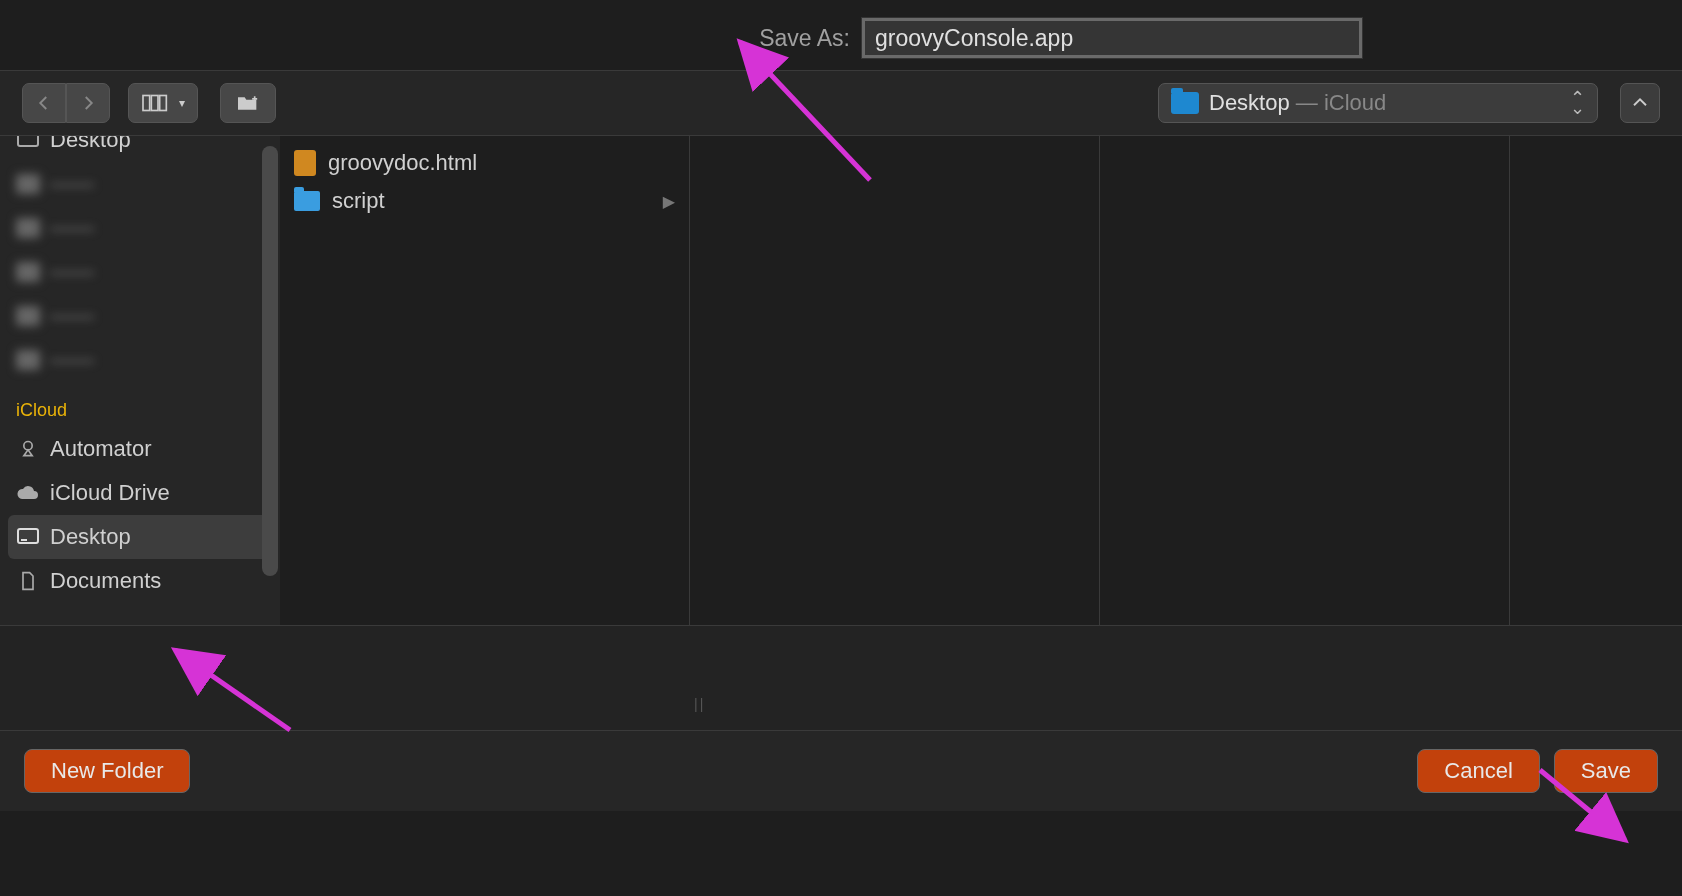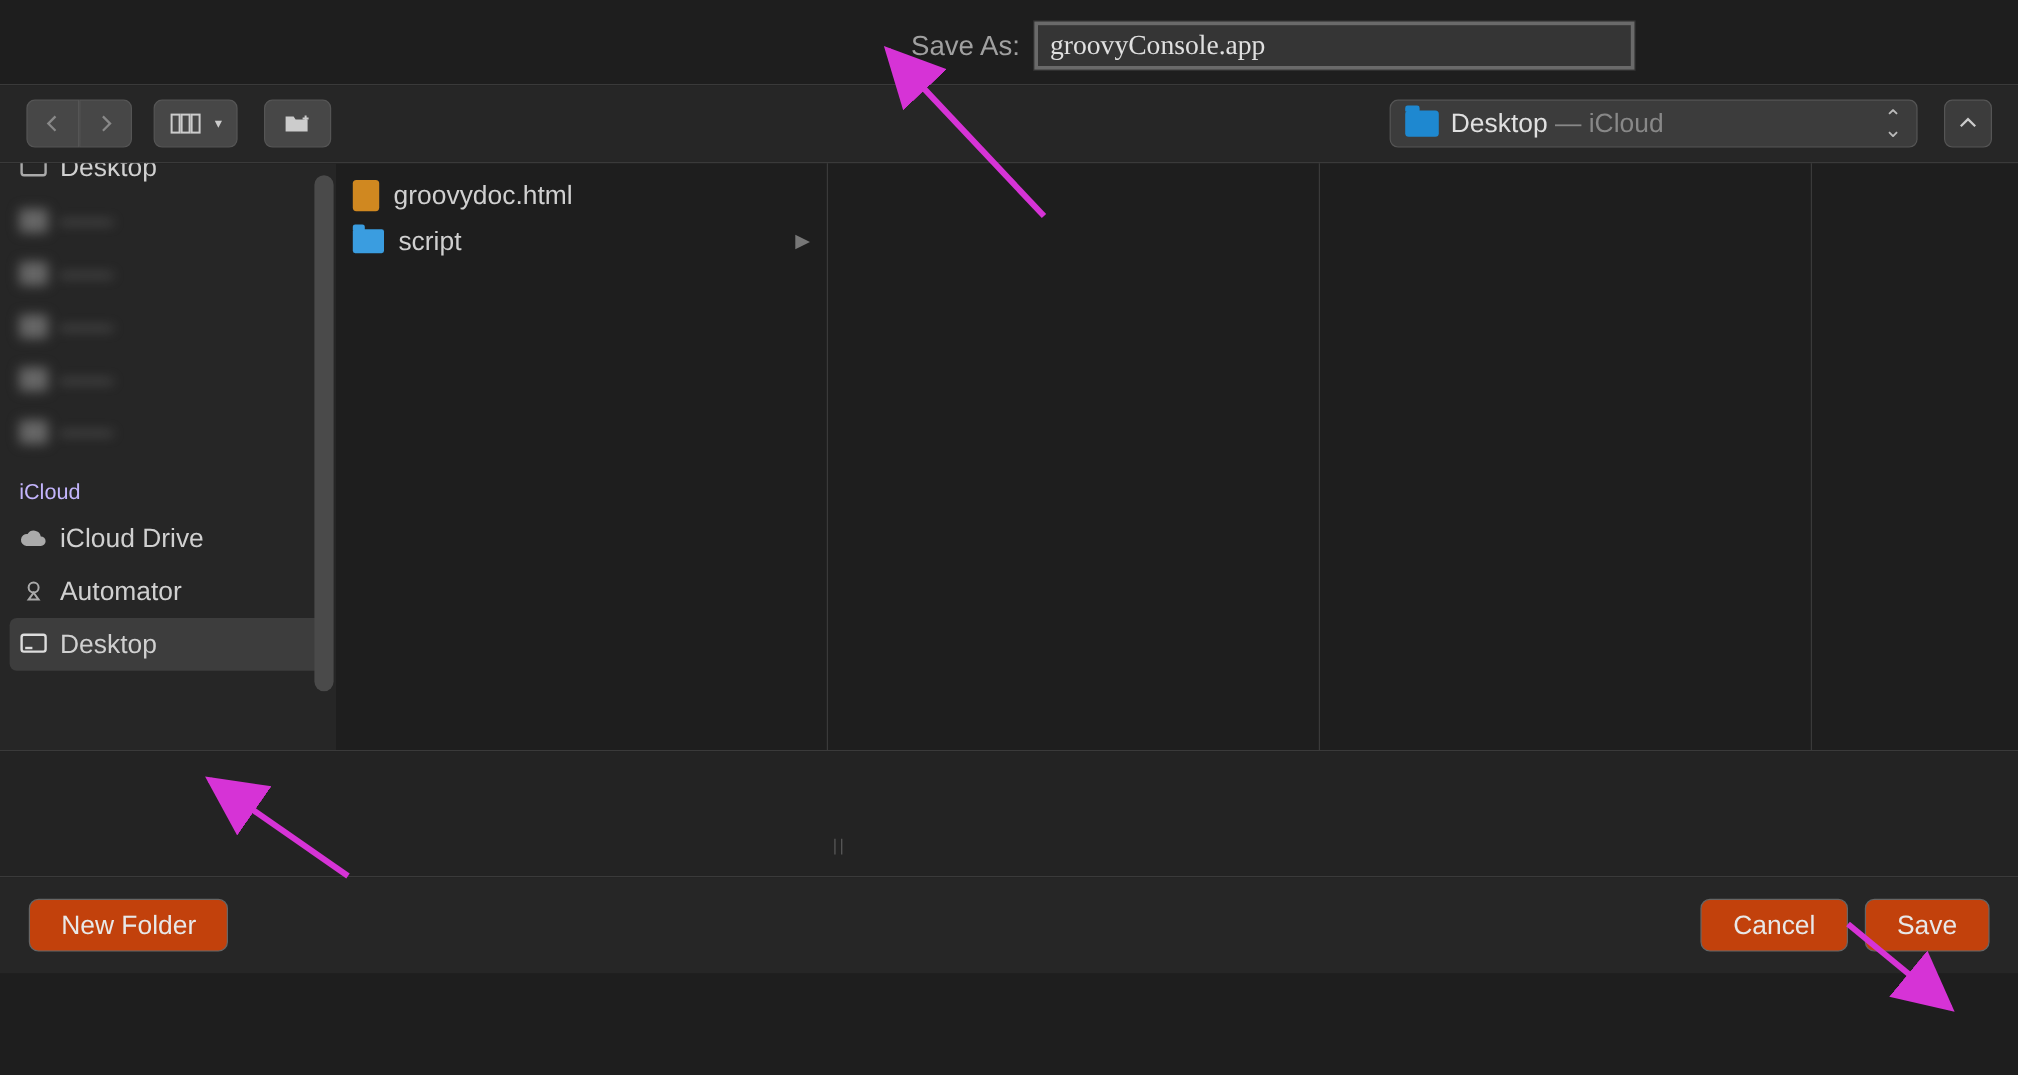--- a/index.html
+++ b/index.html
@@ -37,21 +37,20 @@
       border: 2px solid #5a5a5a;
       border-radius: 0;
       color: #e0e0e0;
       font-size: 23px;
       padding: 4px 10px;
       outline: none;
     }
     .text-input.focused {
       border: 3px solid #6a6a6a;
       box-shadow: 0 0 0 1px rgba(255,255,255,0.1);
-      font-family: Liberation Serif, serif;
     }
     .tags-input {
       width: 500px;
       height: 36px;
       background: #2e2e2e;
       border: 1px solid #3a3a3a;
       color: #e0e0e0;
       font-size: 22px;
       padding: 4px 10px;
       outline: none;
@@ -157,21 +156,21 @@
       gap: 10px;
       padding: 6px 16px;
       font-size: 22px;
       color: #d0d0d0;
       cursor: pointer;
       height: 44px;
     }
     .sb-item.partial { margin-top: -18px; }
     .sb-item.selected { background: #3d3d3d; border-radius: 6px; margin: 0 8px; padding: 6px 8px; }
     .sb-item.blurred { filter: blur(5px); color: #999; }
-    .sb-heading { font-size: 18px; color: #c4b5fd; padding: 18px 16px 6px 16px; }
+    .sb-heading { font-size: 18px; color: #eab308; padding: 18px 16px 6px 16px; }
     .icn { width: 24px; height: 20px; flex-shrink: 0; }
     .column {
       width: 410px;
       border-right: 1px solid #3a3a3a;
       padding: 8px 0;
       overflow-y: auto;
     }
     .column.narrow { width: 410px; }
     .file-row {
       display: flex;
@@ -325,38 +324,44 @@
         <span>——</span>
       </div>
     <div class="sb-item blurred">
         <div class="icn" style="background:#666;border-radius:3px"></div>
         <span>——</span>
       </div>
 
     <div class="sb-heading">iCloud</div>
 
     <div class="sb-item">
-      <svg class="icn" viewBox="0 0 24 20">
-          <path d="M6 16 A5 5 0 0 1 7 6 A6 6 0 0 1 18 8 A4 4 0 0 1 18 16 Z" fill="#aaa"></path>
-        </svg>
-      <span>iCloud Drive</span>
-    </div>
-    <div class="sb-item">
       <svg class="icn" viewBox="0 0 24 24">
           <circle cx="12" cy="8" r="5" stroke="#aaa" stroke-width="2" fill="none"></circle>
           <path d="M7 20 L12 13 L17 20 Z" stroke="#aaa" stroke-width="2" fill="none"></path>
         </svg>
       <span>Automator</span>
+    </div>
+    <div class="sb-item">
+      <svg class="icn" viewBox="0 0 24 20">
+          <path d="M6 16 A5 5 0 0 1 7 6 A6 6 0 0 1 18 8 A4 4 0 0 1 18 16 Z" fill="#aaa"></path>
+        </svg>
+      <span>iCloud Drive</span>
     </div>
     <div class="sb-item selected">
       <svg class="icn" viewBox="0 0 24 20">
           <rect x="2" y="2" width="20" height="14" rx="2" stroke="#ddd" stroke-width="2" fill="none"></rect>
           <rect x="5" y="12" width="6" height="2" fill="#ddd"></rect>
         </svg>
       <span>Desktop</span>
+    </div>
+    <div class="sb-item">
+      <svg class="icn" viewBox="0 0 24 24">
+          <path d="M6 2 L14 2 L18 6 L18 22 L6 22 Z" stroke="#aaa" stroke-width="2" fill="none"></path>
+        </svg>
+      <span>Documents</span>
     </div>
 
     <div class="sb-scroll-thumb"></div>
   </div>
 
   <div class="column narrow">
     <div class="file-row">
       <div class="html-ic"></div>
       <span>groovydoc.html</span>
     </div>

